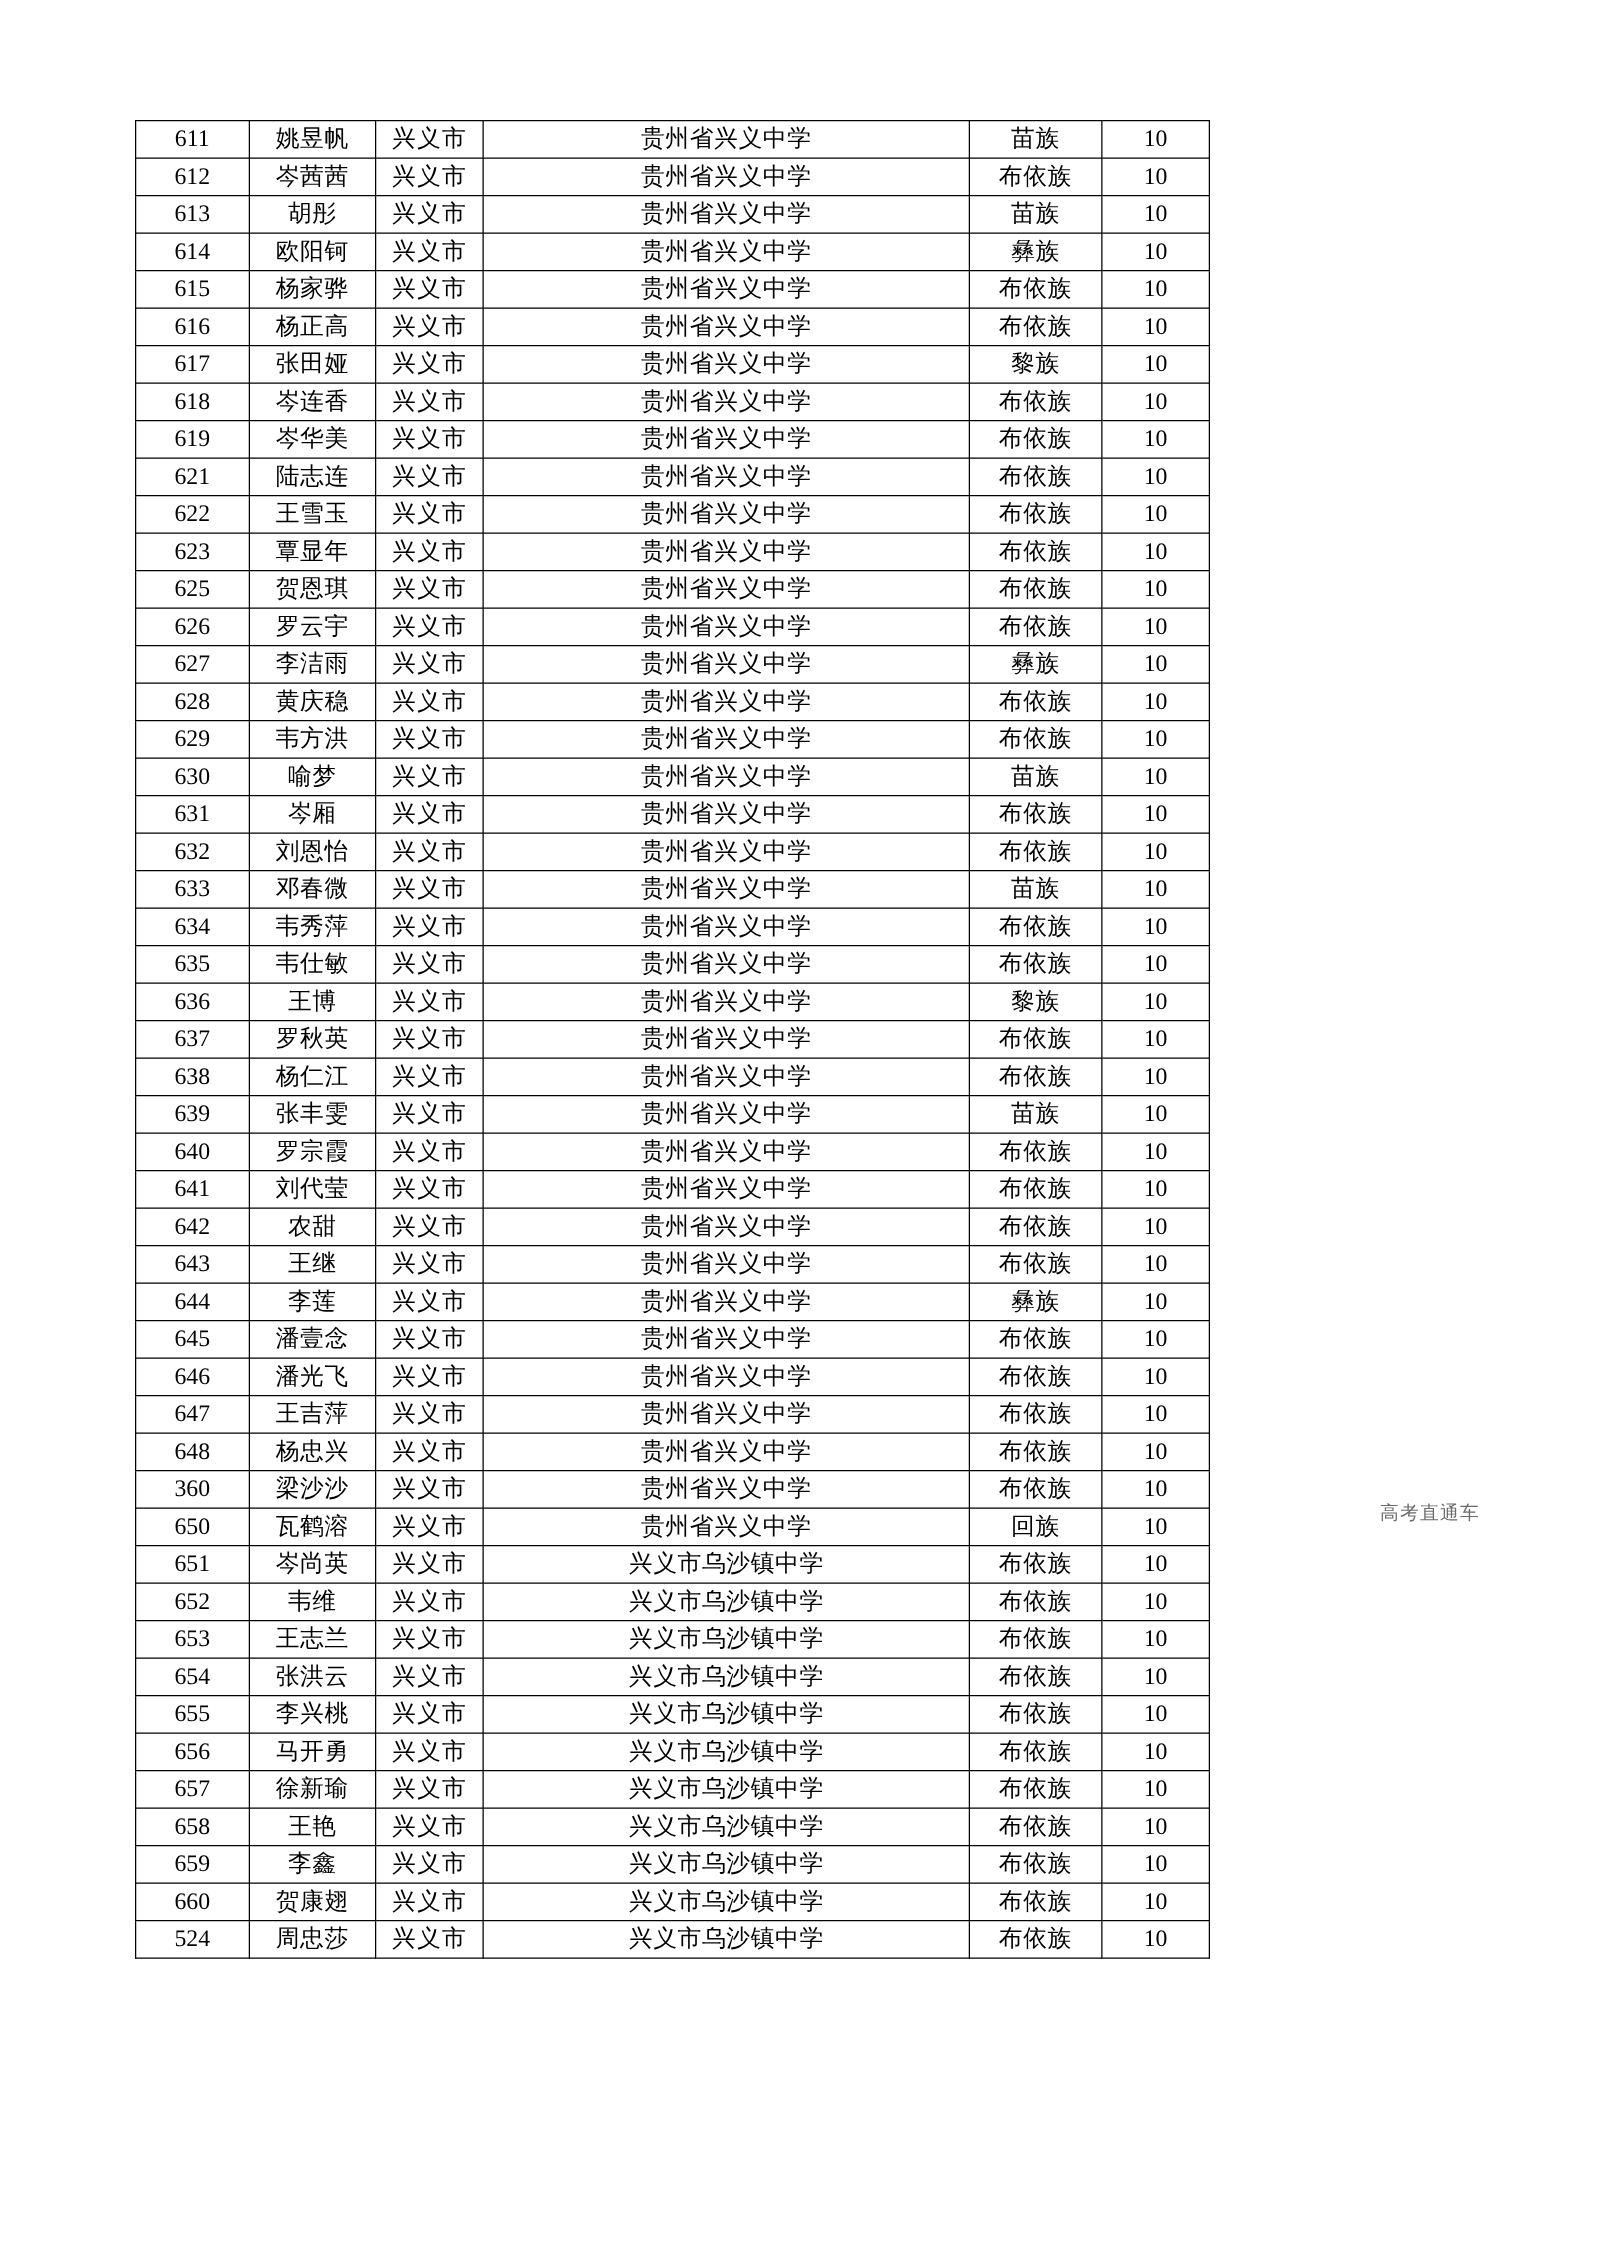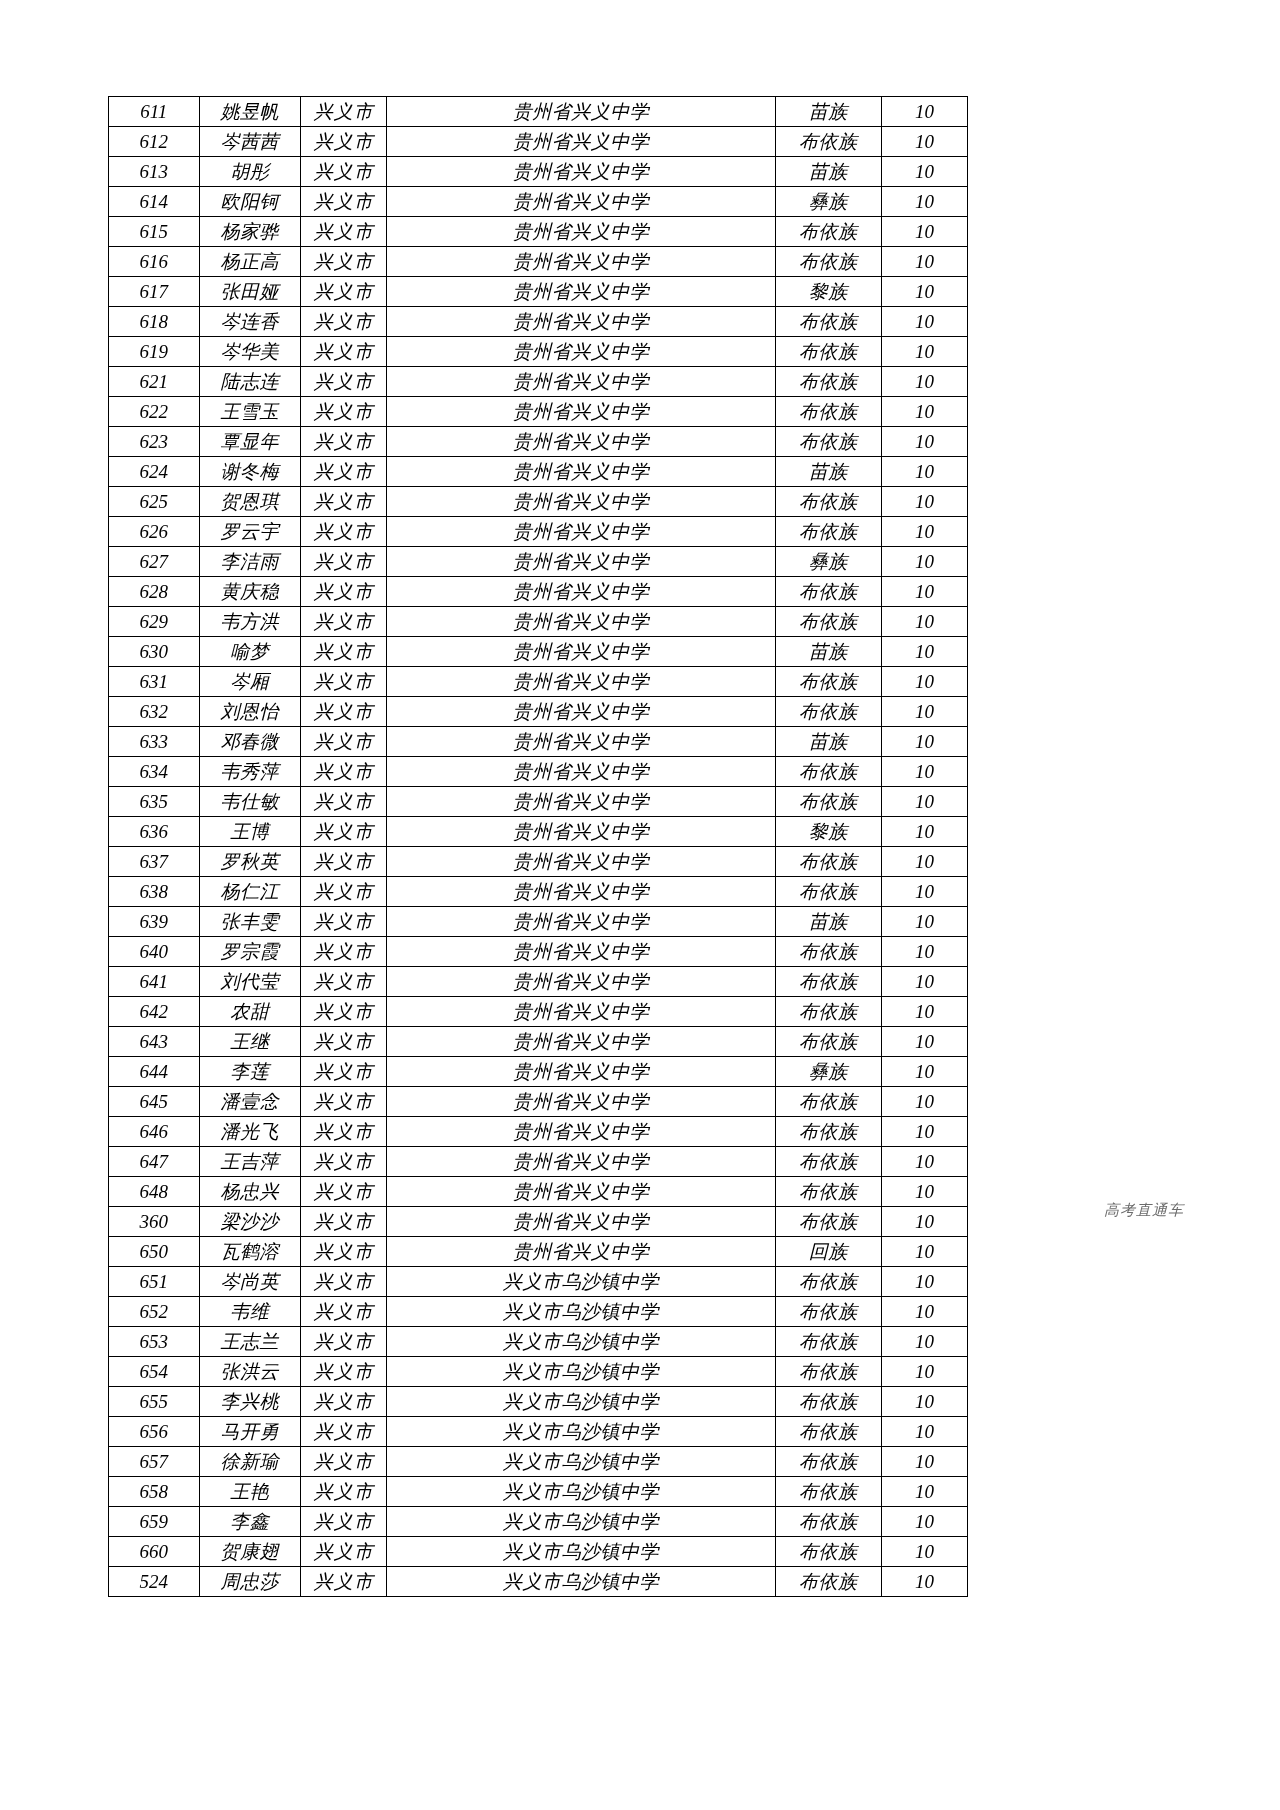--- a/index.html
+++ b/index.html
@@ -14,21 +14,20 @@
     position: relative;
     overflow: hidden;
   }
   .page {
     position: absolute;
     left: 0;
     top: 0;
     width: 1280px;
     height: 1292px;
     background: #ffffff;
-    font-style: italic;
   }
   .table-wrap {
     position: absolute;
     left: 108px;
     top: 96px;
     width: 860px;
   }
   table.roster {
     border-collapse: collapse;
     width: 860px;
@@ -175,28 +174,20 @@
           </tr>
           <tr>
             <td class="seq">623</td>
             <td class="name">覃显年</td>
             <td class="city">兴义市</td>
             <td class="school">贵州省兴义中学</td>
             <td class="eth">布依族</td>
             <td class="score">10</td>
           </tr>
           <tr>
-            <td class="seq">624</td>
-            <td class="name">谢冬梅</td>
-            <td class="city">兴义市</td>
-            <td class="school">贵州省兴义中学</td>
-            <td class="eth">苗族</td>
-            <td class="score">10</td>
-          </tr>
-          <tr>
             <td class="seq">625</td>
             <td class="name">贺恩琪</td>
             <td class="city">兴义市</td>
             <td class="school">贵州省兴义中学</td>
             <td class="eth">布依族</td>
             <td class="score">10</td>
           </tr>
           <tr>
             <td class="seq">626</td>
             <td class="name">罗云宇</td>

